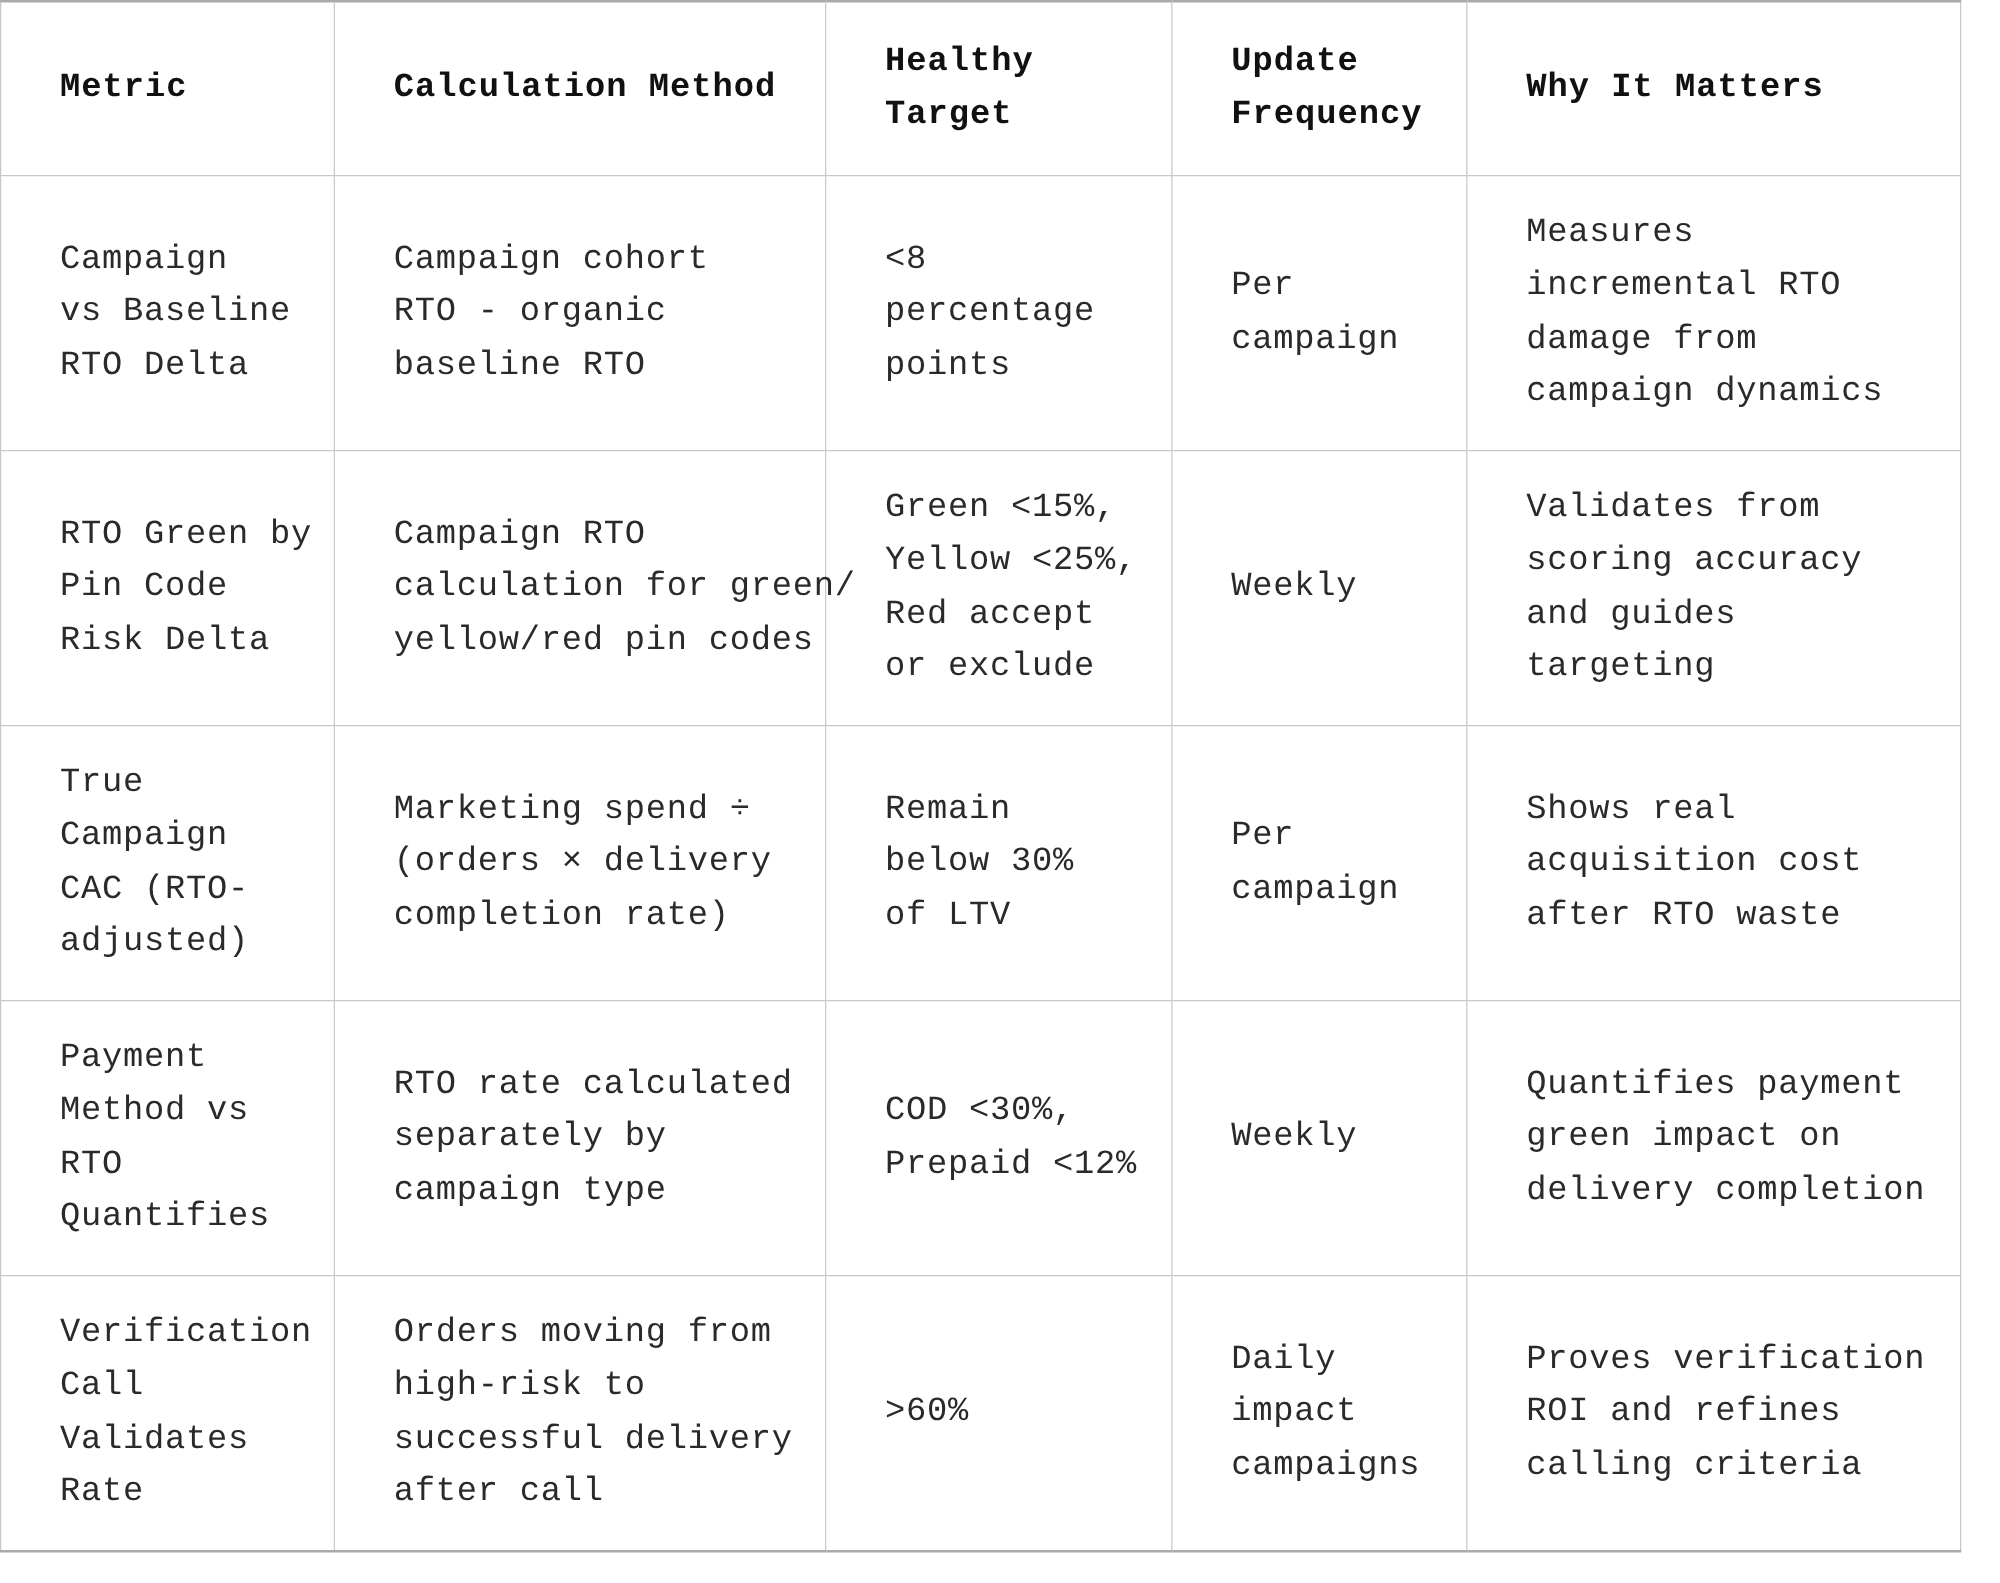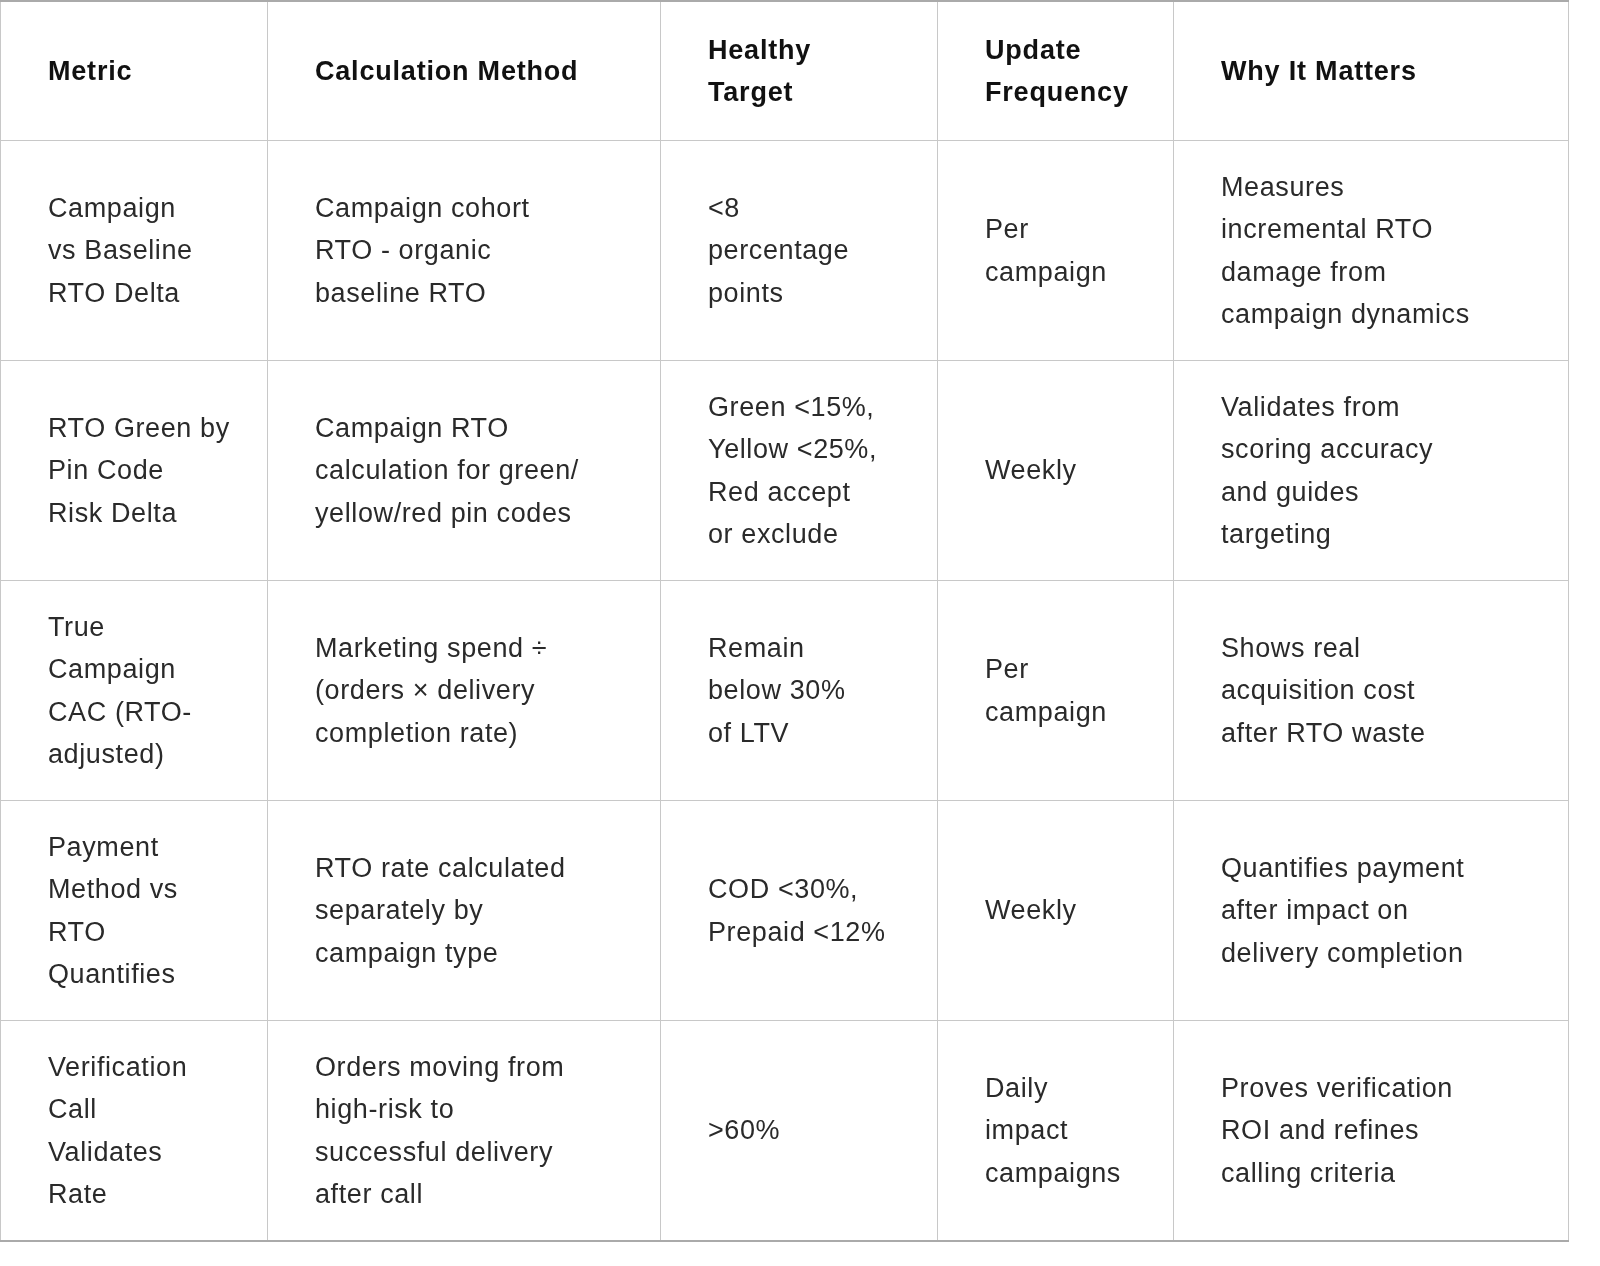--- a/index.html
+++ b/index.html
@@ -2,21 +2,21 @@
 <html><head>
 <meta charset="utf-8">
 <style>
   html, body { margin: 0; padding: 0; background: #ffffff; }
   body { width: 1600px; height: 1266px; overflow: hidden; }
   table {
     border-collapse: collapse;
     table-layout: fixed;
     width: 1568px;
     margin: 0;
-    font-family: Liberation Sans, sans-serif;
+    font-family: Liberation Mono, monospace;
     color: #2a2a2a;
   }
   th, td {
     border: 1px solid #c8c8c8;
     padding: 0 20px 0 47px;
     vertical-align: middle;
     text-align: left;
     font-size: 27px;
     line-height: 42.5px;
     letter-spacing: 0.6px;
@@ -170,21 +170,21 @@
       </td>
       <td>
         <span class="cell-line">COD &lt;30%,</span>
         <span class="cell-line">Prepaid &lt;12%</span>
       </td>
       <td>
         <span class="cell-line">Weekly</span>
       </td>
       <td>
         <span class="cell-line">Quantifies payment</span>
-        <span class="cell-line">after impact on</span>
+        <span class="cell-line">green impact on</span>
         <span class="cell-line">delivery completion</span>
       </td>
     </tr>
 
     <tr>
       <td>
         <span class="cell-line">Verification</span>
         <span class="cell-line">Call</span>
         <span class="cell-line">Validates</span>
         <span class="cell-line">Rate</span>

